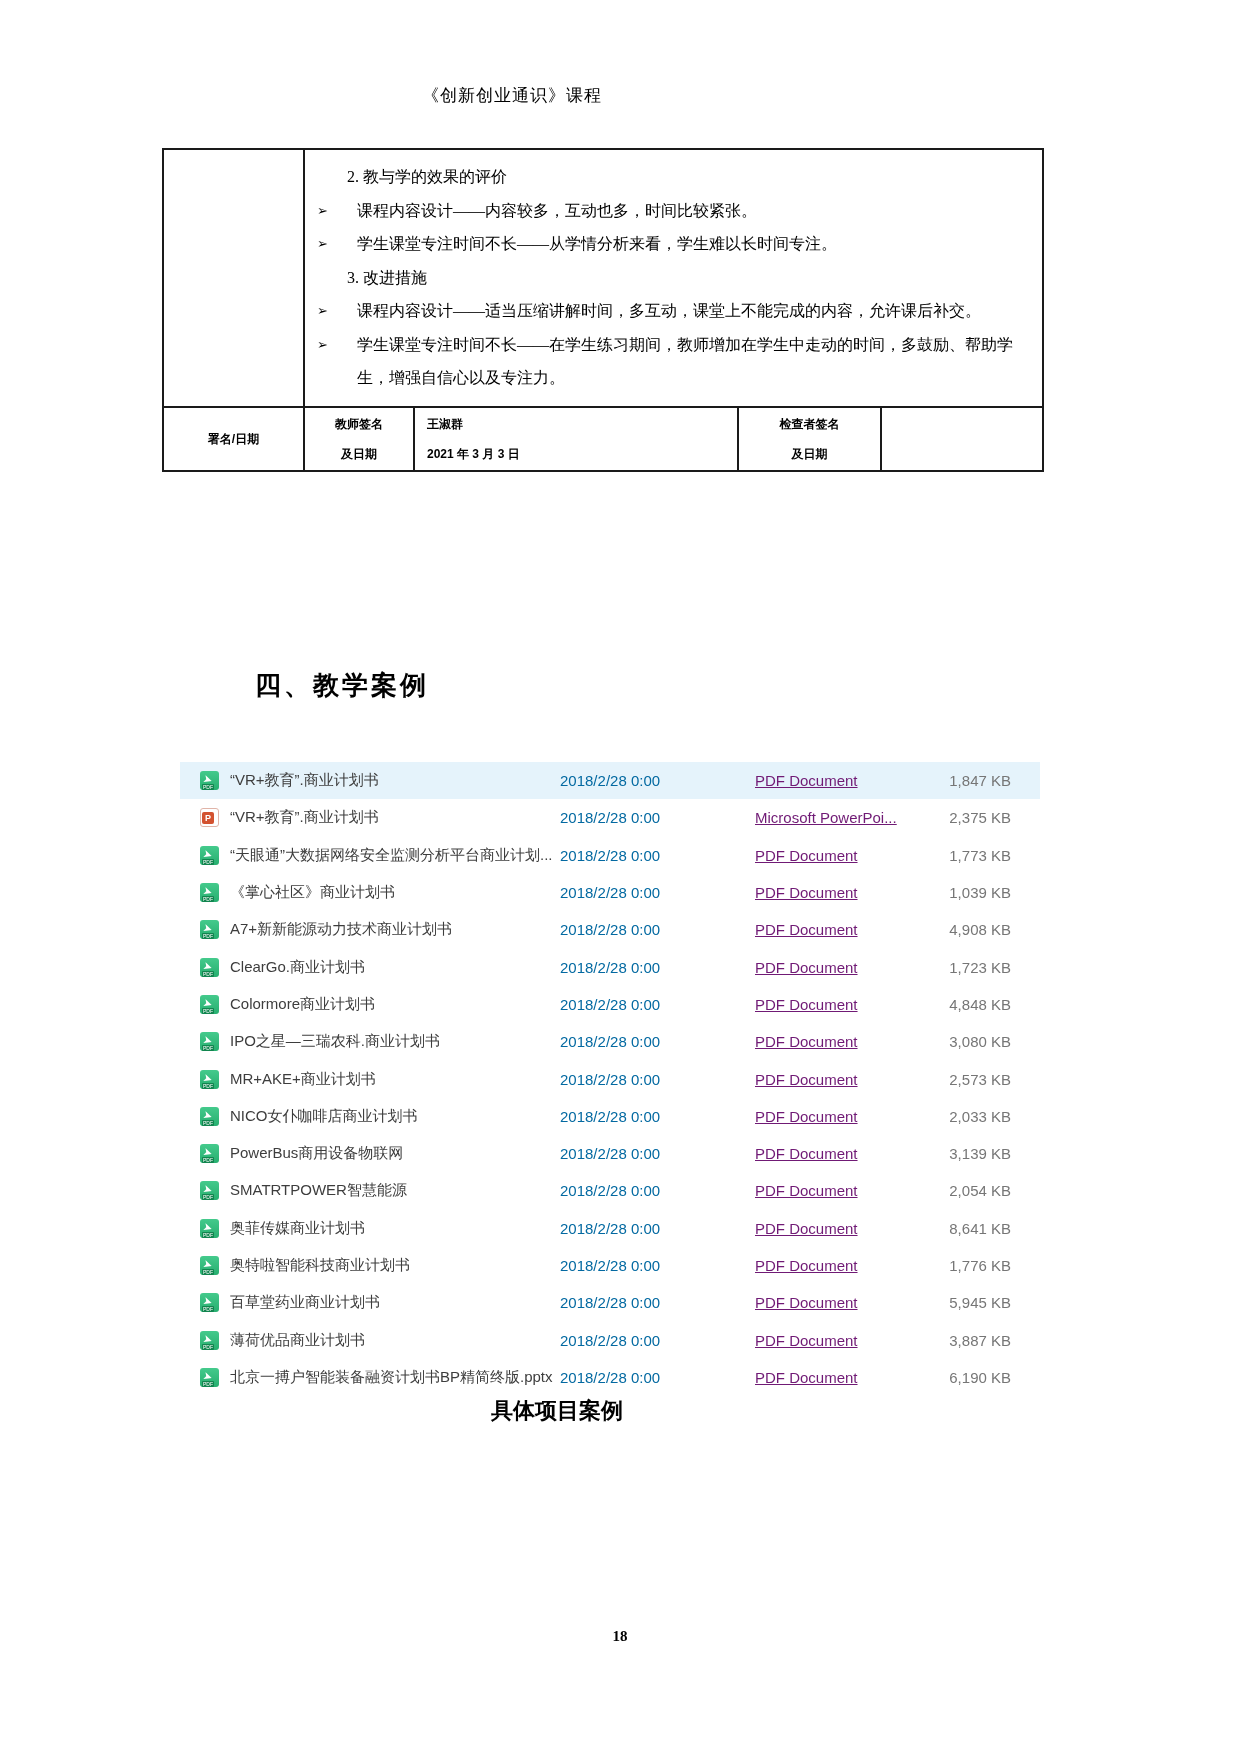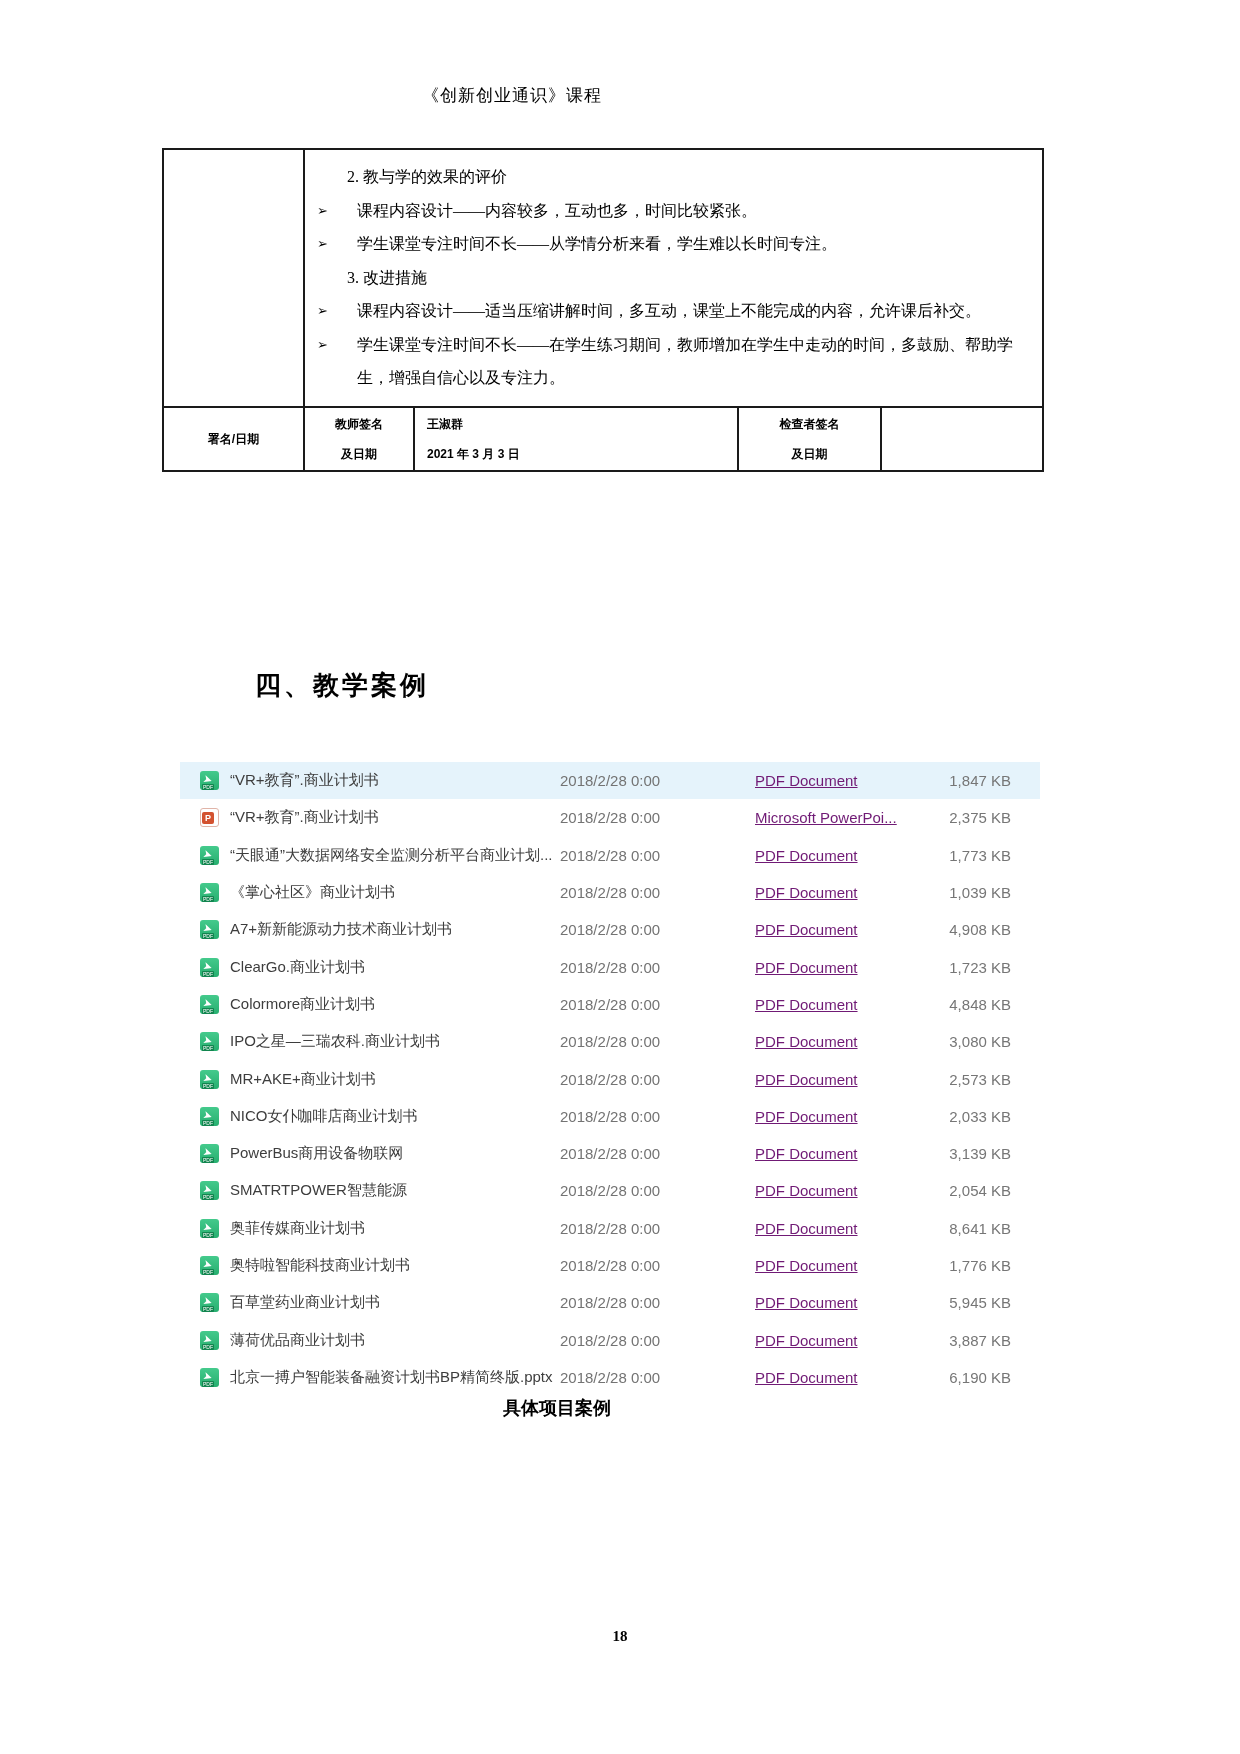--- a/index.html
+++ b/index.html
@@ -65,27 +65,27 @@
     padding:0 1px; border-radius:1px; letter-spacing:0;
   }
   .ficon.ppt { background:#ffffff; border:1px solid #e0b4a8; }
   .ficon.ppt::before {
     content:"P"; position:absolute; left:1px; top:3px; width:12px; height:12px;
     background:#d35230; color:#fff; font-size:9px; font-weight:700;
     text-align:center; line-height:12px; border-radius:2px;
   }
   .fname { margin-left:11px; width:330px; color:#3d3d3d;
     white-space:nowrap; overflow:hidden; }
-  .fdate { width:195px; color:#737373; }
+  .fdate { width:195px; color:#0369a1; }
   .ftype { width:160px; color:#701a75;text-decoration:underline; }
   .fsize { width:100px; text-align:right; color:#767676; padding-right:4px; }
   
   .caption {
     position:absolute; left:0; top:1396px; width:1114px; text-align:center;
-    font-size:18px; font-weight:700; color:#000;
+    font-size:22px; font-weight:700; color:#000;
     font-family:"Liberation Serif","DejaVu Serif",serif;
   }
   .page-number {
     position:absolute; left:0; top:1628px; width:1240px; text-align:center;
     font-size:15px; font-weight:700; color:#000;
   }
 </style>
 </head>
 <body>
 

